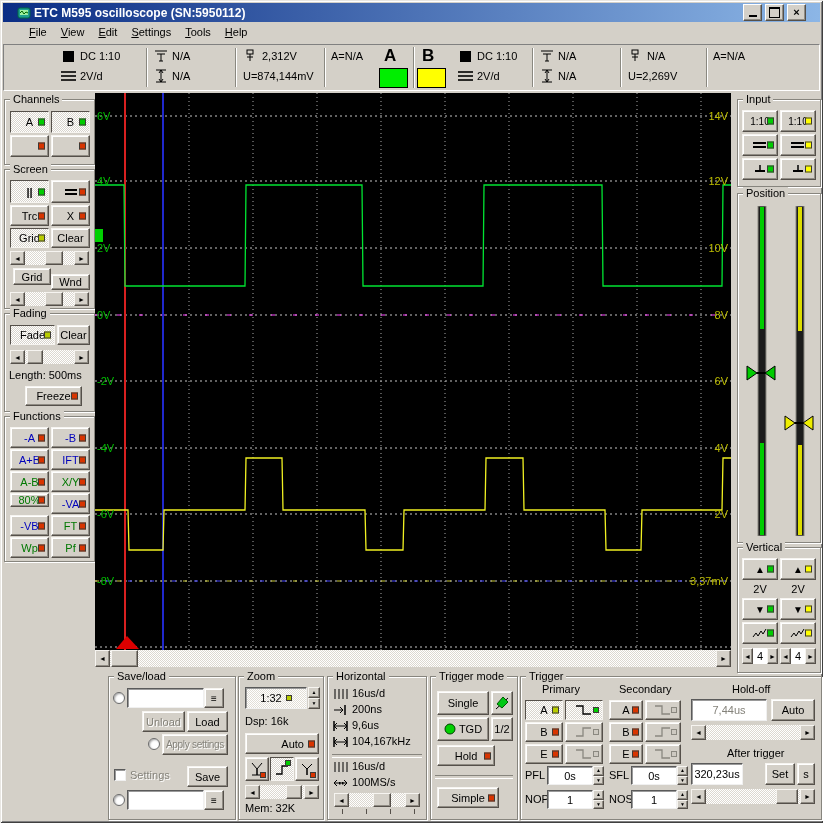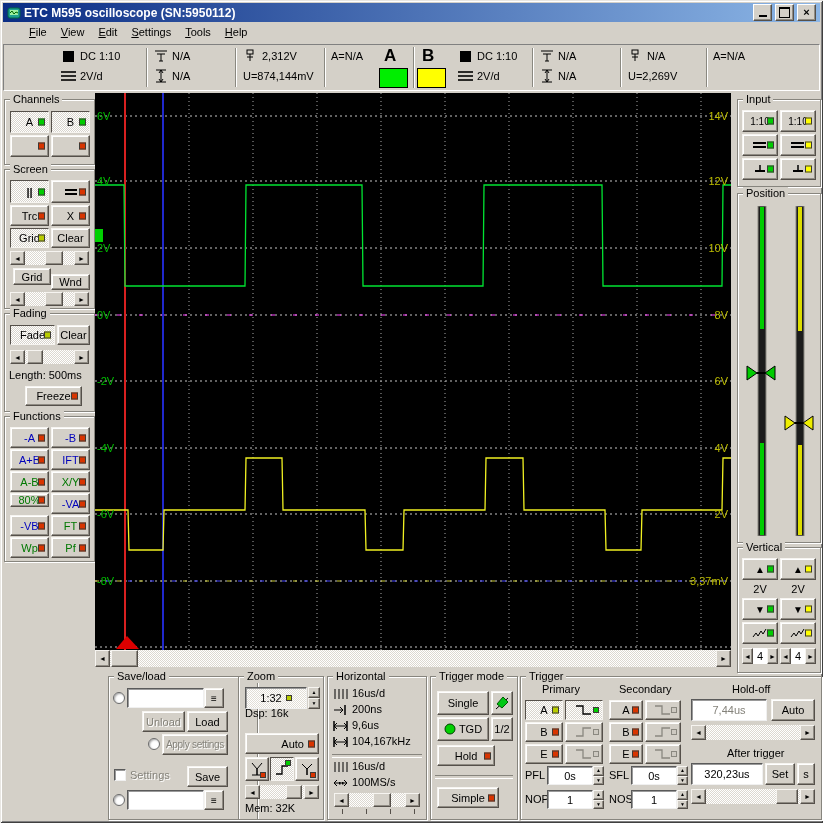--- a/index.html
+++ b/index.html
@@ -4,21 +4,21 @@
 <style>
   html,body{margin:0;padding:0;background:#808080;}
   .win{position:relative;width:823px;height:823px;background:#d4d0c8;
        font-family:"Liberation Sans",sans-serif;font-size:11px;color:#000;overflow:hidden;
        box-shadow:inset 1px 1px 0 #e8e6e2, inset -1px -1px 0 #404040, inset 2px 2px 0 #fff, inset -2px -2px 0 #808080;}
   .abs{position:absolute;}
   .lbl{position:absolute;white-space:nowrap;line-height:13px;}
   .dis{color:#84827a;text-shadow:1px 1px 0 #fff;}
   
   .tb{position:absolute;left:3px;top:3px;width:817px;height:19px;
-      background:linear-gradient(90deg,#0b2d84,#8cb6e6);display:flex;align-items:center;padding:0 4px;gap:3px;box-sizing:border-box;}
+      background:linear-gradient(90deg,#0b2d84,#8cb6e6);display:flex;align-items:center;padding:0 14px;gap:3px;box-sizing:border-box;}
   .tb-title{color:#fff;font-weight:bold;font-size:12px;flex:1;line-height:12px;}
   .tb-btn{width:17px;height:15px;background:#d4d0c8;border:1px solid;border-color:#fff #55504a #55504a #fff;
       box-shadow:inset -1px -1px 0 #908c84;display:flex;align-items:center;justify-content:center;}
   .g-min{width:8px;height:8px;border-bottom:2px solid #000;margin-top:-2px;}
   .g-max{width:9px;height:8px;border:1px solid #000;border-top:2px solid #000;}
   .g-cls{font-size:11px;font-weight:bold;line-height:9px;}
   
   .menu{position:absolute;left:3px;top:22px;width:817px;height:20px;display:flex;align-items:center;padding-left:20px;box-sizing:border-box;}
   .menu-item{display:inline-block;padding:2px 8px 2px 6px;}
   .menu-item::first-letter{text-decoration:underline;}
@@ -489,21 +489,21 @@
     </div>
     <div class="sb" style="left:42px;top:100px;width:36px;height:16px;">
       <span class="sb-btn" style="width:11px;">◄</span>
       <span class="sb-track" style="background:#fff;display:flex;align-items:center;justify-content:center;">
           <span>4</span>
         </span>
       <span class="sb-btn" style="width:11px;">►</span>
     </div>
   </div>
 
-  <div class="grp" style="left:108px;top:676px;width:126px;height:142px;padding-left:22px;">
+  <div class="grp" style="left:108px;top:676px;width:126px;height:142px;">
     <span class="grp-legend">Save/load</span>
     <span class="radio" style="left:4px;top:15px;"></span>
     <div class="fld" style="left:18px;top:11px;width:77px;height:20px;"></div>
     <div class="btn" style="left:95px;top:11px;width:20px;height:20px;">
         <span style="font-size:10px;">≡</span>
       </div>
     <div class="btn disabled" style="left:33px;top:34px;width:43px;height:21px;">
         <span>Unload</span>
       </div>
     <div class="btn" style="left:78px;top:34px;width:41px;height:21px;">
@@ -528,21 +528,21 @@
   <div class="grp" style="left:238px;top:676px;width:84px;height:142px;">
     <span class="grp-legend">Zoom</span>
     <div class="fld stipple" style="left:6px;top:10px;width:62px;height:22px;">
         <span>1:32</span>
         <span class="led lyg" style="margin-left:4px;width:6px;height:6px;"></span>
       </div>
     <div class="spin" style="left:69px;top:10px;width:12px;height:22px;">
         <span class="sb-btn">▲</span>
         <span class="sb-btn">▼</span>
       </div>
-    <span class="lbl" style="left:6px;top:30px;">Dsp: 16k</span>
+    <span class="lbl" style="left:6px;top:38px;">Dsp: 16k</span>
     <div class="btn" style="left:6px;top:56px;width:74px;height:21px;justify-content:flex-end;padding-right:14px;">
         <span>Auto</span>
         <span class="led lr led-r"></span>
       </div>
     <div class="btn" style="left:6px;top:80px;width:24px;height:24px;">
         <svg width="16" height="15">
           <line x1="8" y1="7" x2="8" y2="13" stroke="#000" stroke-width="1.5"></line>
           <line x1="3" y1="1" x2="8" y2="7" stroke="#000"></line>
           <line x1="13" y1="1" x2="8" y2="7" stroke="#000"></line>
           <line x1="3" y1="13" x2="13" y2="13" stroke="#000"></line>
@@ -737,21 +737,21 @@
       </div>
     <div class="btn" style="left:250px;top:22px;width:44px;height:22px;">
         <span>Auto</span>
       </div>
     <div class="sb" style="left:170px;top:48px;width:124px;height:15px;">
       <span class="sb-btn">◄</span>
       <span class="sb-track"></span>
       <span class="sb-btn">►</span>
     </div>
     <span class="lbl" style="left:206px;top:70px;">After trigger</span>
-    <div class="fld right" style="left:170px;top:86px;width:72px;height:22px;">
+    <div class="fld right" style="left:170px;top:86px;width:52px;height:22px;">
         <span>320,23us</span>
       </div>
     <div class="btn" style="left:244px;top:86px;width:30px;height:22px;">
         <span>Set</span>
       </div>
     <div class="btn" style="left:276px;top:86px;width:18px;height:22px;">
         <span>s</span>
       </div>
     <div class="sb" style="left:170px;top:112px;width:124px;height:15px;">
       <span class="sb-btn">◄</span>

